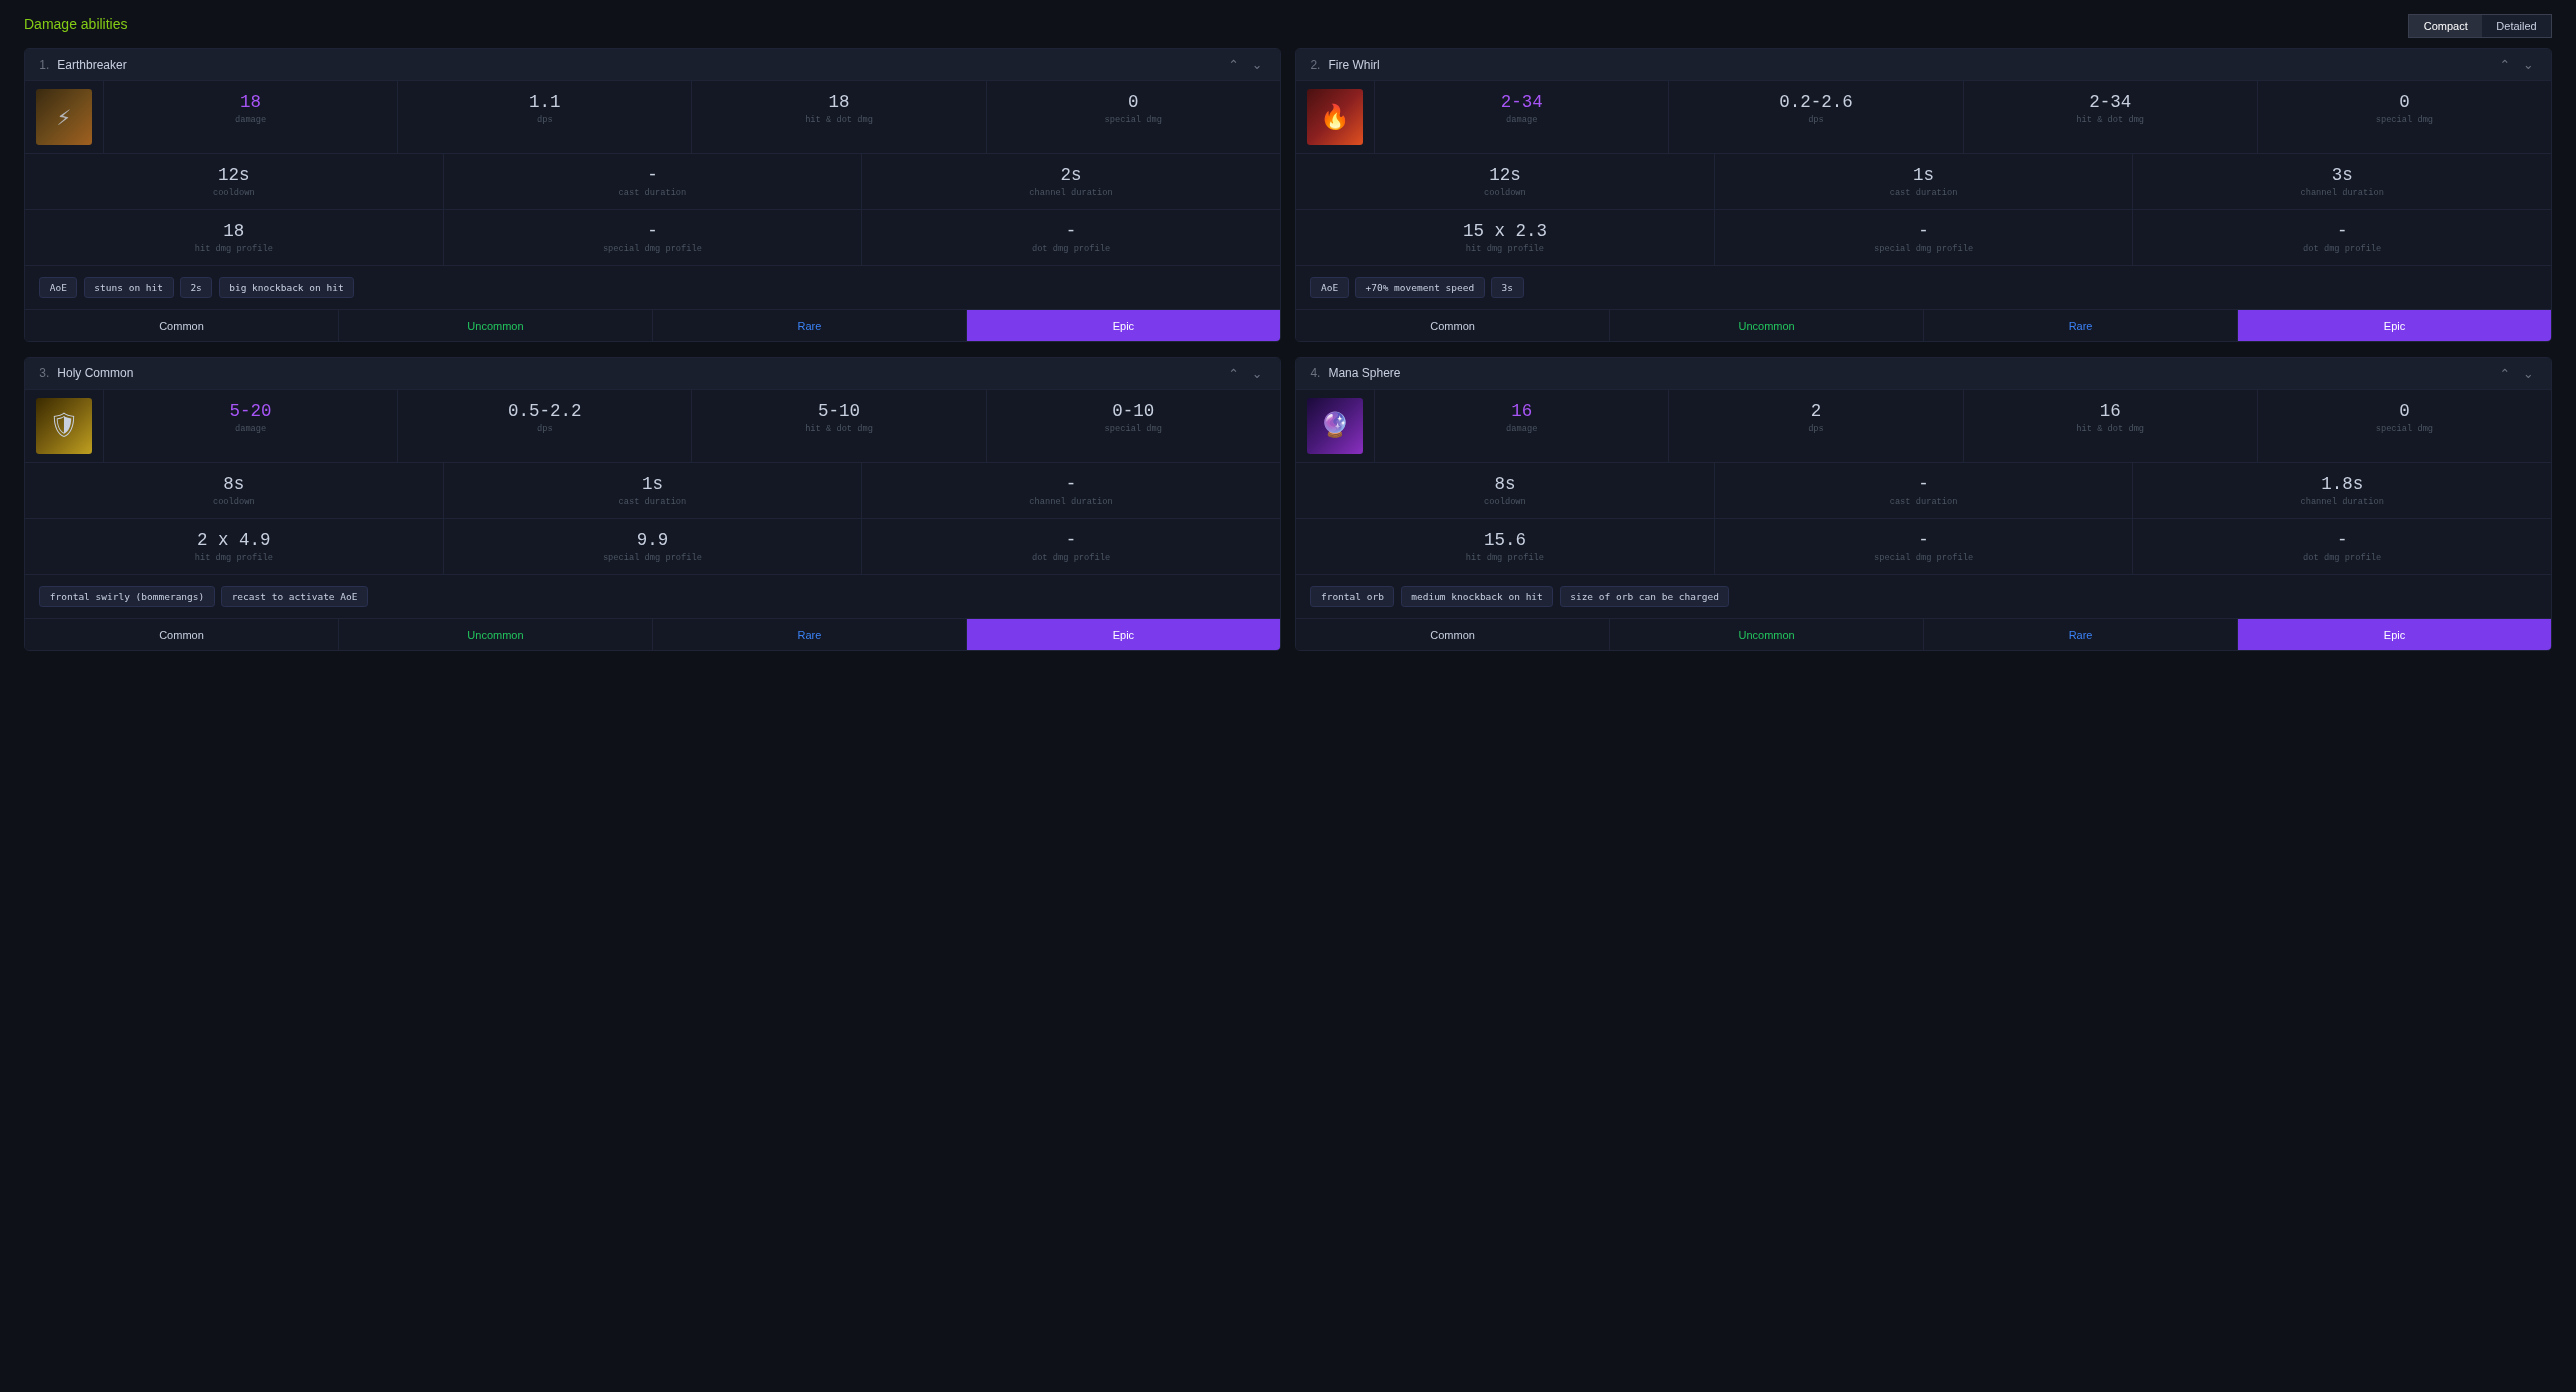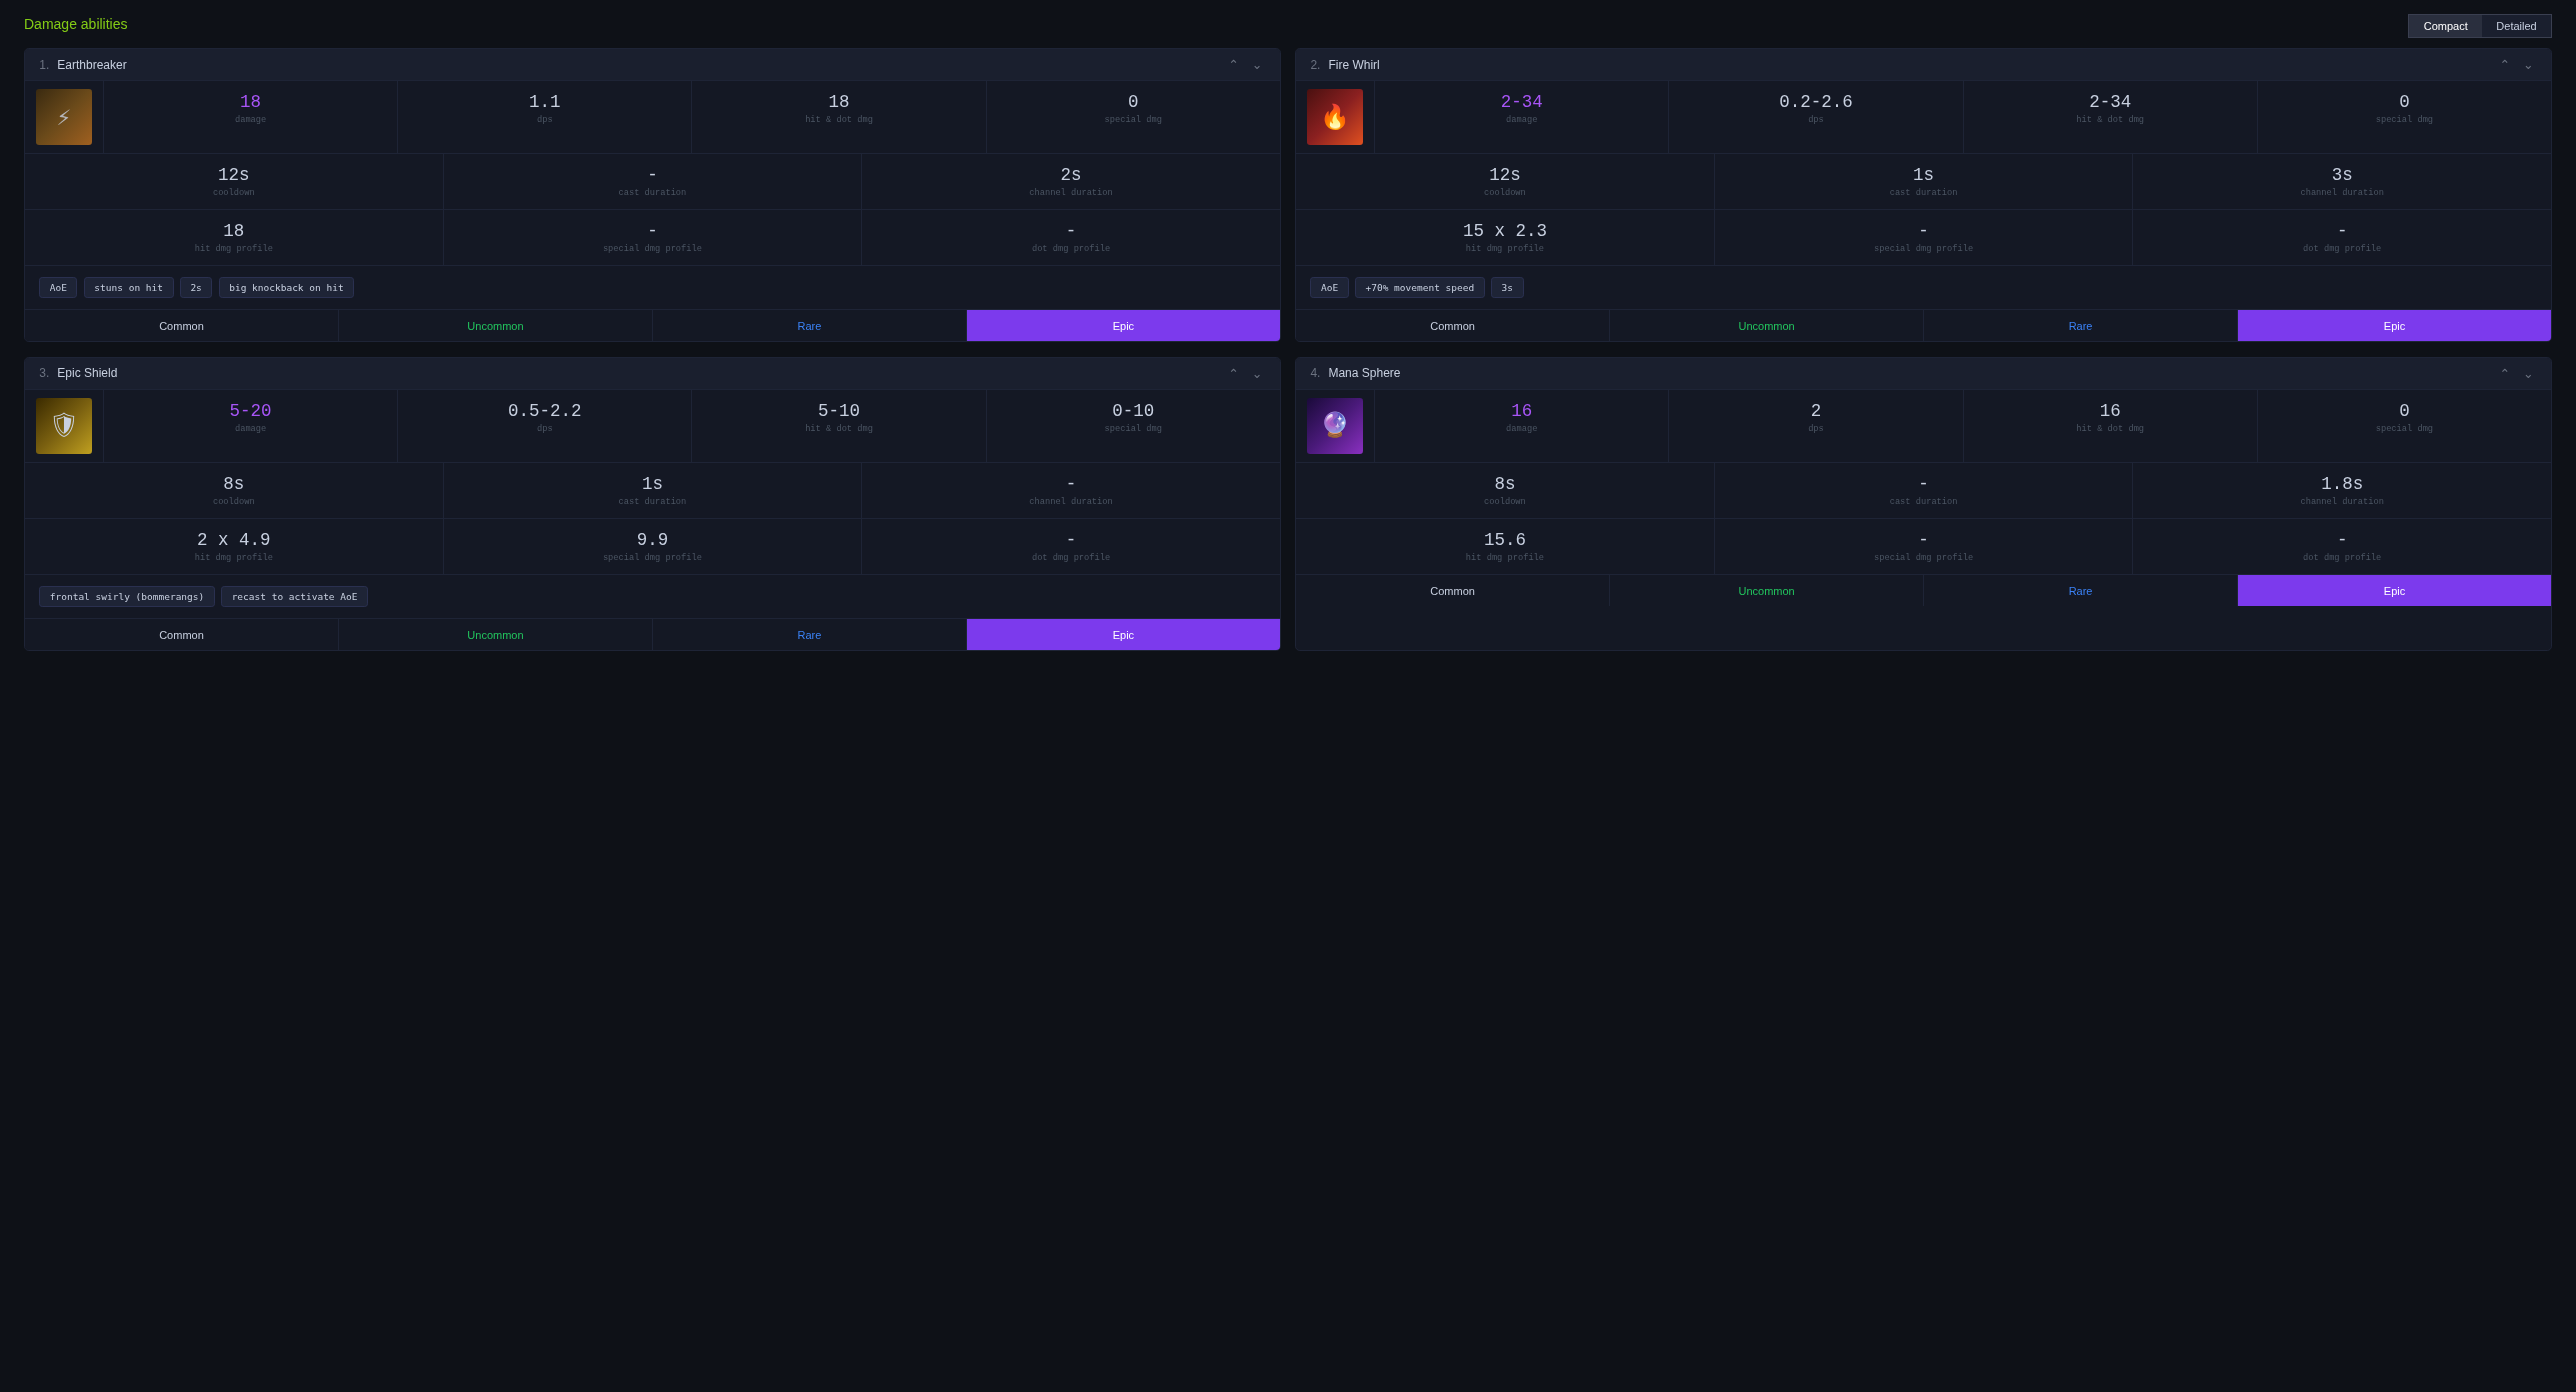--- a/index.html
+++ b/index.html
@@ -363,21 +363,21 @@
           <button class="rarity-btn rare">Rare</button>
           <button class="rarity-btn epic">Epic</button>
         </div>
       </div>
     </div>
 
     <div class="card">
       <div class="card-header">
         <div class="card-header-left">
           <span class="card-header-num">3.</span>
-          <span class="card-header-title">Epic Shield</span>
+          <span class="card-header-title">Holy Common</span>
         </div>
         <div class="header-arrows">
           <button class="arrow-btn">⌃</button>
           <button class="arrow-btn">⌄</button>
         </div>
       </div>
       <div class="card-body">
         <div class="stats-row first-stats-row">
           <div class="icon-cell">
             <div class="ability-icon icon-holyshield"></div>
@@ -494,20 +494,25 @@
           </div>
           <div class="stat-cell">
             <span class="stat-value">-</span>
             <span class="stat-label">special dmg profile</span>
           </div>
           <div class="stat-cell">
             <span class="stat-value">-</span>
             <span class="stat-label">dot dmg profile</span>
           </div>
         </div>
+        <div class="tags-row">
+          <span class="tag">frontal orb</span>
+          <span class="tag">medium knockback on hit</span>
+          <span class="tag">size of orb can be charged</span>
+        </div>
         <div class="rarity-row">
           <button class="rarity-btn common">Common</button>
           <button class="rarity-btn uncommon">Uncommon</button>
           <button class="rarity-btn rare">Rare</button>
           <button class="rarity-btn epic">Epic</button>
         </div>
       </div>
     </div>
   </div>
 

